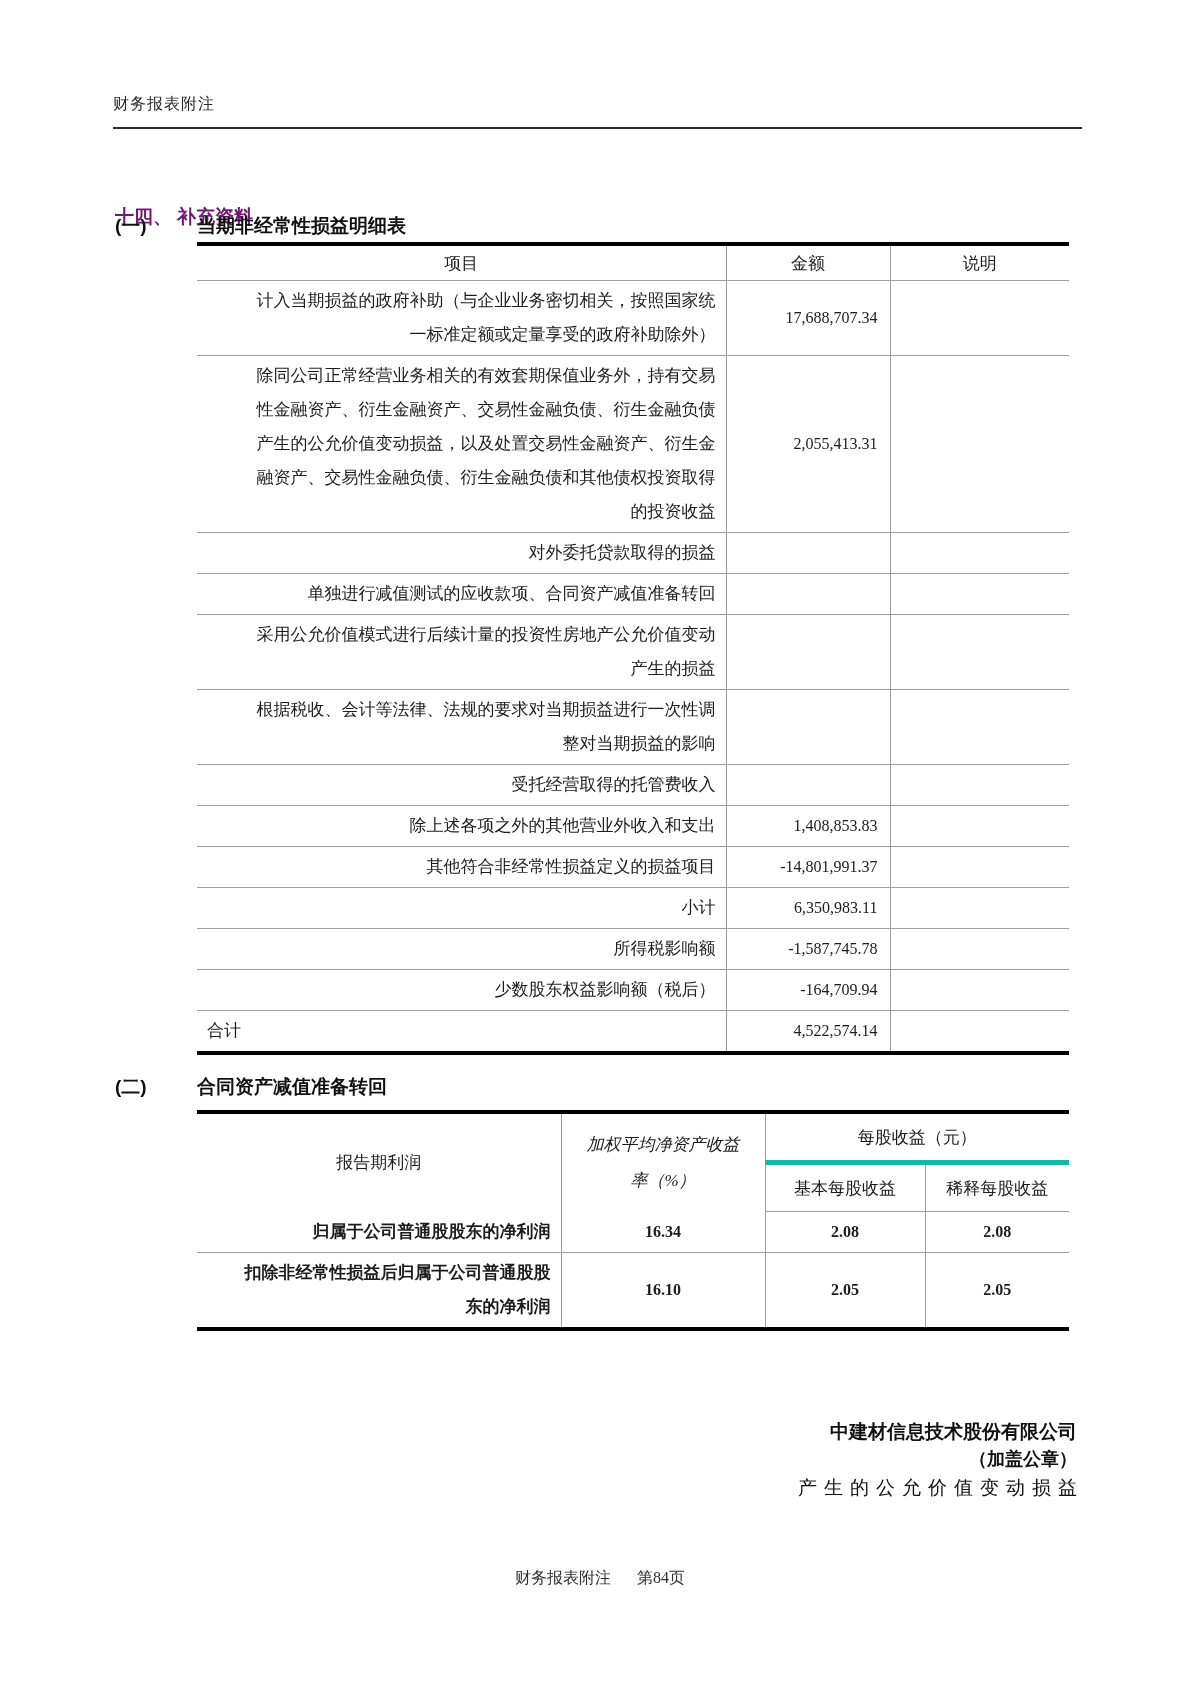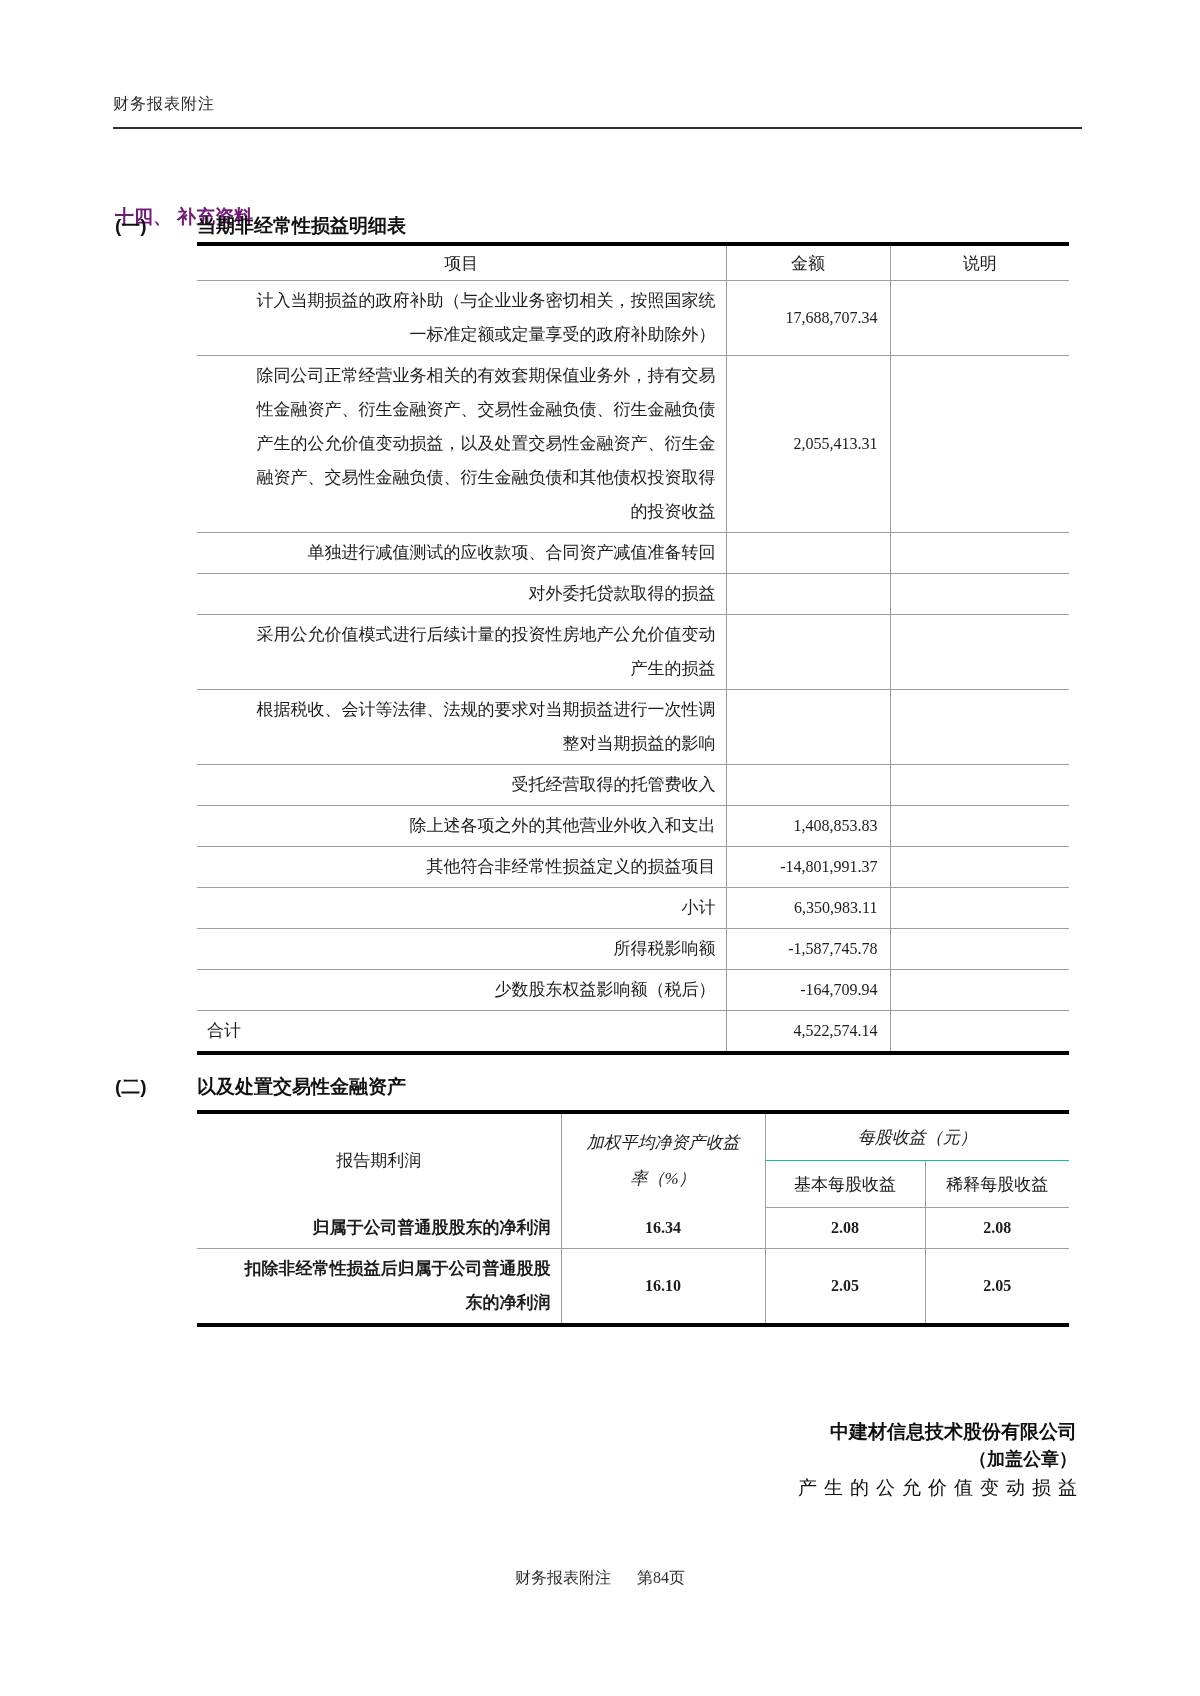--- a/index.html
+++ b/index.html
@@ -44,21 +44,21 @@
   .t1 tr.last td{border-bottom:none;}
   .vd{border-left:1px solid #9e9e9e;}
   .item-cell{line-height:34px;white-space:pre-line;text-align:right;}
   .amount-cell{text-align:right;padding-right:12px !important;font-size:16px;}
   .note-cell{}
   .total-label{text-align:left;line-height:34px;}
   
   .t2 th{padding:2px 6px;}
   .t2 .hrow1 th{height:42px;}
   .t2 .hrow2 th{height:42px;border-bottom:1px solid #9e9e9e;}
-  .t2 .eps-group{border-bottom:1px solid #14b8a6;font-style:italic;}
+  .t2 .eps-group{border-bottom:5px solid #14b8a6;}
   .t2 .roe-head{white-space:pre-line;line-height:36px;font-style:italic;}
   .t2 td{border-bottom:1px solid #9e9e9e;padding:3px 10px;vertical-align:middle;font-weight:bold;}
   .t2 tr.last td{border-bottom:none;}
   .t2 .num-cell{text-align:center;font-size:16px;}
   
   .signature{
     position:absolute;right:123px;top:1418px;text-align:right;color:#111;
   }
   .sig-company{font-size:19px;font-weight:bold;line-height:28px;}
   .sig-seal{font-size:18px;font-weight:bold;line-height:27px;}
@@ -106,26 +106,26 @@
     <tr>
       <td class="item-cell">除同公司正常经营业务相关的有效套期保值业务外，持有交易
 性金融资产、衍生金融资产、交易性金融负债、衍生金融负债
 产生的公允价值变动损益，以及处置交易性金融资产、衍生金
 融资产、交易性金融负债、衍生金融负债和其他债权投资取得
 的投资收益</td>
       <td class="vd amount-cell">2,055,413.31</td>
       <td class="vd note-cell"></td>
     </tr>
     <tr>
+      <td class="item-cell">对外委托贷款取得的损益</td>
+      <td class="vd amount-cell"></td>
+      <td class="vd note-cell"></td>
+    </tr>
+    <tr>
       <td class="item-cell">单独进行减值测试的应收款项、合同资产减值准备转回</td>
-      <td class="vd amount-cell"></td>
-      <td class="vd note-cell"></td>
-    </tr>
-    <tr>
-      <td class="item-cell">对外委托贷款取得的损益</td>
       <td class="vd amount-cell"></td>
       <td class="vd note-cell"></td>
     </tr>
     <tr>
       <td class="item-cell">采用公允价值模式进行后续计量的投资性房地产公允价值变动
 产生的损益</td>
       <td class="vd amount-cell"></td>
       <td class="vd note-cell"></td>
     </tr>
     <tr>
@@ -166,21 +166,21 @@
     </tr>
     <tr class="last">
       <td class="total-label">合计</td>
       <td class="vd amount-cell">4,522,574.14</td>
       <td class="vd note-cell"></td>
     </tr>
   </tbody>
 </table>
 
 <div class="sub-heading sub2">
-  <span class="num">(二)</span><span>以及处置交易性金融资产</span>
+  <span class="num">(二)</span><span>合同资产减值准备转回</span>
 </div>
 
 <table class="fin-table t2">
   <colgroup>
       <col style="width:364px">
       <col style="width:204px">
       <col style="width:160px">
       <col style="width:144px">
     </colgroup>
   <thead>

